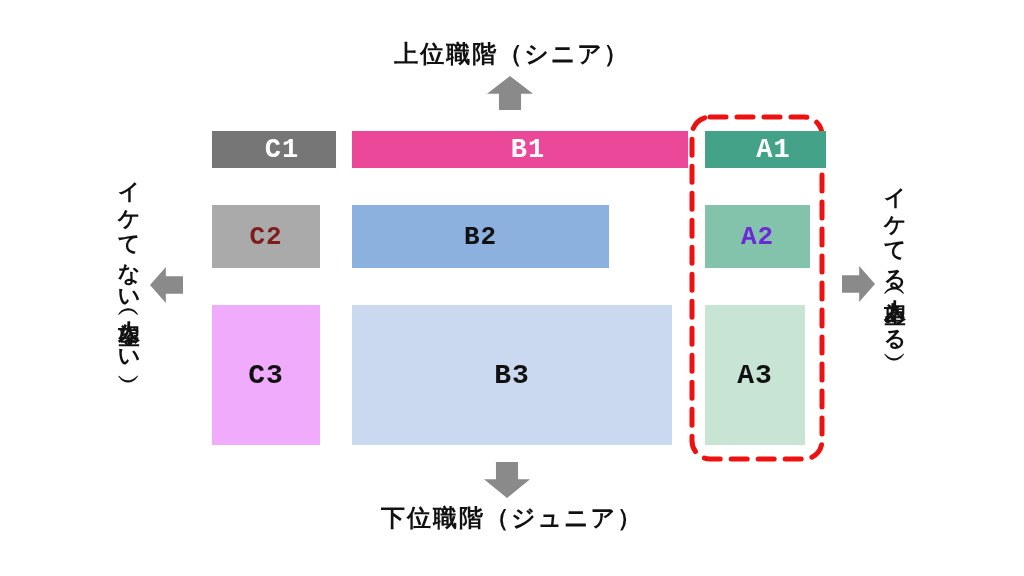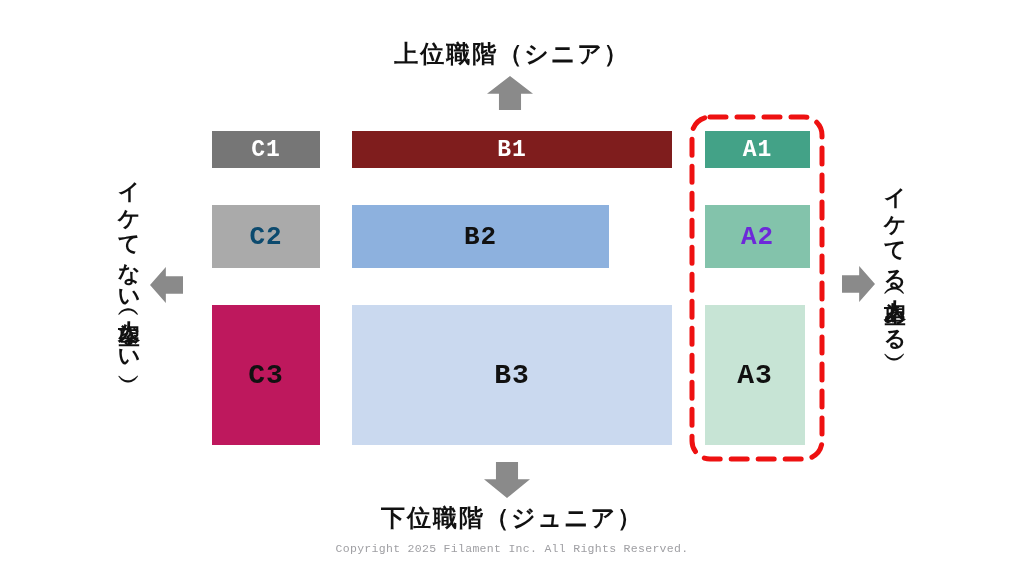--- a/index.html
+++ b/index.html
@@ -12,21 +12,21 @@
     font-size:24px;font-weight:bold;color:#111111;letter-spacing:2px;
   }
   .v-label{
     position:absolute;writing-mode:vertical-rl;text-orientation:mixed;
     font-size:22px;font-weight:bold;color:#111111;letter-spacing:2px;
   }
   .cell{
     position:absolute;display:flex;align-items:center;justify-content:center;
     font-weight:bold;letter-spacing:1px;
   }
-  .cell.r1{font-size:23px;}
+  .cell.r1{font-size:27px;padding-left:16px;}
   .cell.r2{font-size:26px;}
   .cell.r3{font-size:28px;}
   .arrow{position:absolute;background:#8a8a8a;}
   .arrow-up{clip-path:polygon(50% 0,100% 52%,74% 52%,74% 100%,26% 100%,26% 52%,0 52%);}
   .arrow-down{clip-path:polygon(50% 100%,100% 48%,74% 48%,74% 0,26% 0,26% 48%,0 48%);}
   .arrow-left{clip-path:polygon(0 50%,48% 0,48% 26%,100% 26%,100% 74%,48% 74%,48% 100%);}
   .arrow-right{clip-path:polygon(100% 50%,52% 0,52% 26%,0 26%,0 74%,52% 74%,52% 100%);}
   .highlight-svg{position:absolute;left:685px;top:110px;}
   .copyright{
     position:absolute;left:0;right:0;top:542px;text-align:center;
@@ -48,25 +48,24 @@
   <div class="arrow arrow-left" style="left: 150px; top: 267px; width: 33px; height: 36px; background-color: rgb(138, 138, 138);"></div>
 
   <div class="v-label" style="left:878px;top:172px;">イケてる（人望ある）</div>
   <div class="arrow arrow-right" style="left: 842px; top: 266px; width: 33px; height: 36px; background-color: rgb(138, 138, 138);"></div>
 
   <svg class="highlight-svg" width="144" height="356">
     <rect x="7" y="7" width="130" height="342" rx="18" fill="none" stroke-width="5" stroke-dasharray="16 11" stroke-linecap="round" style="stroke: rgb(238, 17, 17);"></rect>
   </svg>
 
   <div class="cell r1" style="left: 212px; top: 131px; width: 108px; height: 37px; background-color: rgb(118, 118, 118); color: rgb(255, 255, 255);">C1</div>
-  <div class="cell r1" style="left: 352px; top: 131px; width: 320px; height: 37px; background-color: #7f1d1d; color: rgb(255, 255, 255);">B1</div>
+  <div class="cell r1" style="left: 352px; top: 131px; width: 320px; height: 37px; background-color: #ec4899; color: rgb(255, 255, 255);">B1</div>
   <div class="cell r1" style="left: 705px; top: 131px; width: 105px; height: 37px; background-color: rgb(67, 162, 135); color: rgb(255, 255, 255);">A1</div>
 
-  <div class="cell r2" style="left: 212px; top: 205px; width: 108px; height: 63px; background-color: rgb(170, 170, 170); color: #0c4a6e;">C2</div>
+  <div class="cell r2" style="left: 212px; top: 205px; width: 108px; height: 63px; background-color: rgb(170, 170, 170); color: #7f1d1d;">C2</div>
   <div class="cell r2" style="left: 352px; top: 205px; width: 257px; height: 63px; background-color: rgb(141, 177, 222); color: rgb(17, 17, 17);">B2</div>
   <div class="cell r2" style="left: 705px; top: 205px; width: 105px; height: 63px; background-color: rgb(131, 195, 171); color: #6d28d9;">A2</div>
 
-  <div class="cell r3" style="left: 212px; top: 305px; width: 108px; height: 140px; background-color: #be185d; color: rgb(17, 17, 17);">C3</div>
+  <div class="cell r3" style="left: 212px; top: 305px; width: 108px; height: 140px; background-color: #f0abfc; color: rgb(17, 17, 17);">C3</div>
   <div class="cell r3" style="left: 352px; top: 305px; width: 320px; height: 140px; background-color: rgb(202, 217, 239); color: rgb(17, 17, 17);">B3</div>
   <div class="cell r3" style="left: 705px; top: 305px; width: 100px; height: 140px; background-color: rgb(199, 228, 213); color: rgb(17, 17, 17);">A3</div>
 
-  <div class="copyright">Copyright 2025 Filament Inc. All Rights Reserved.</div>
 </div>
 
 </body></html>

